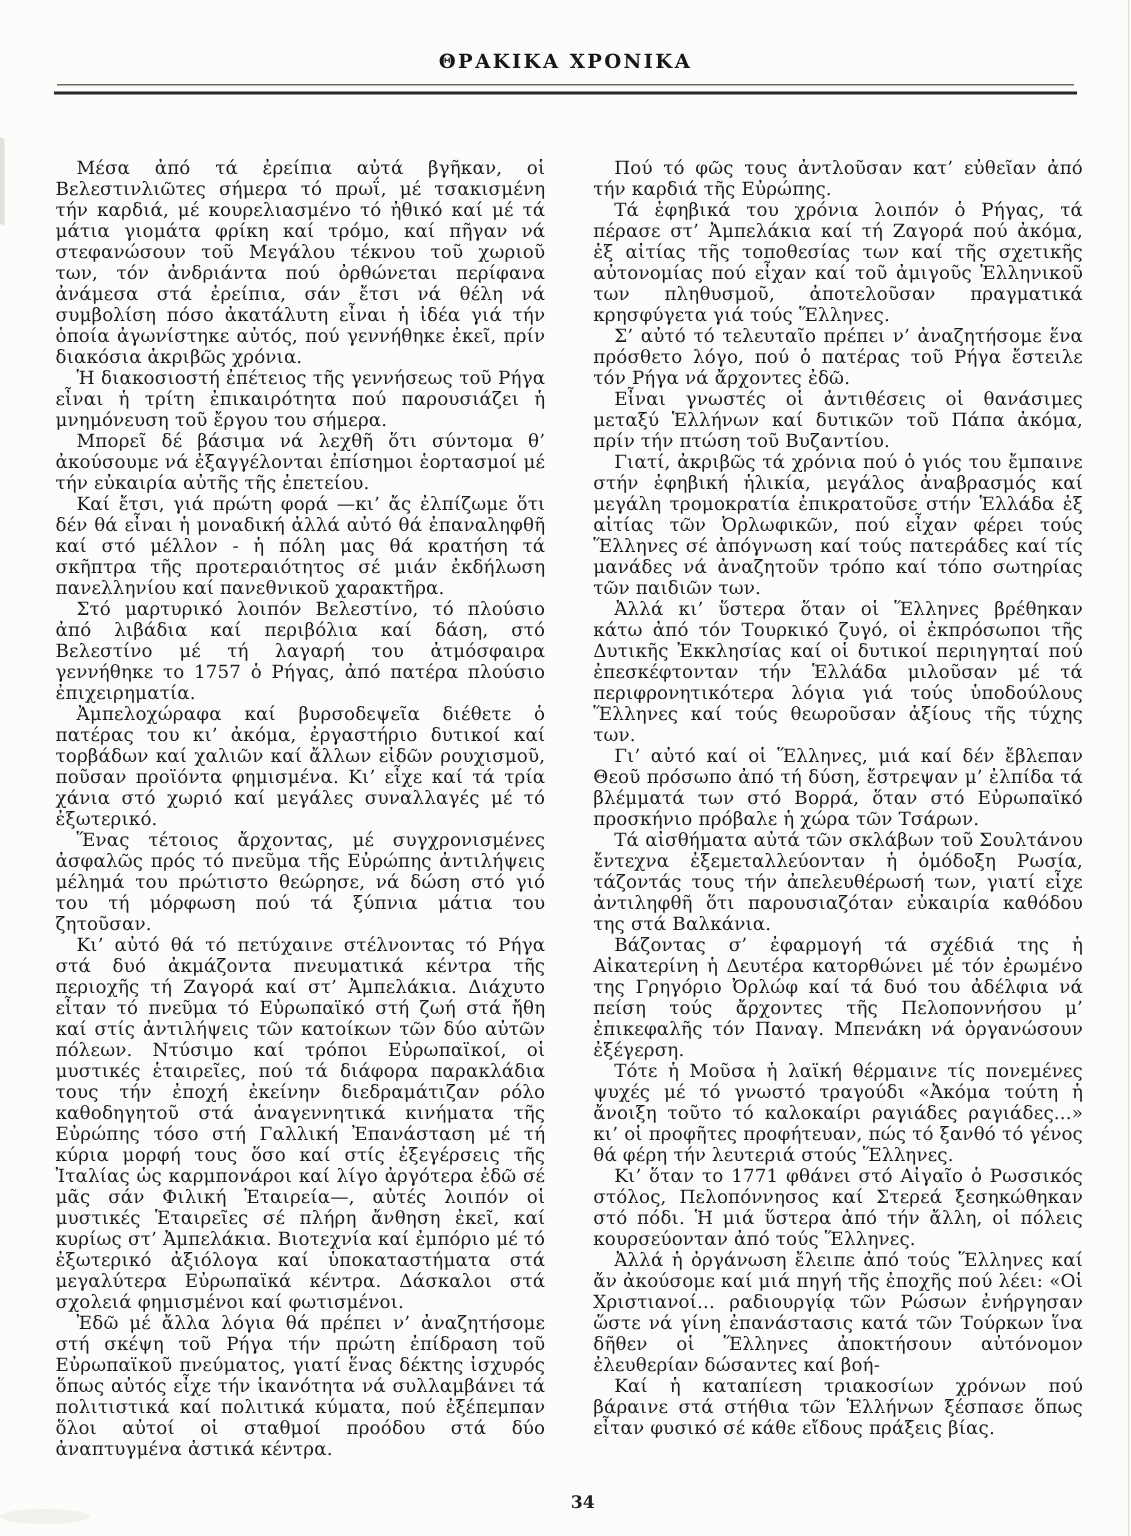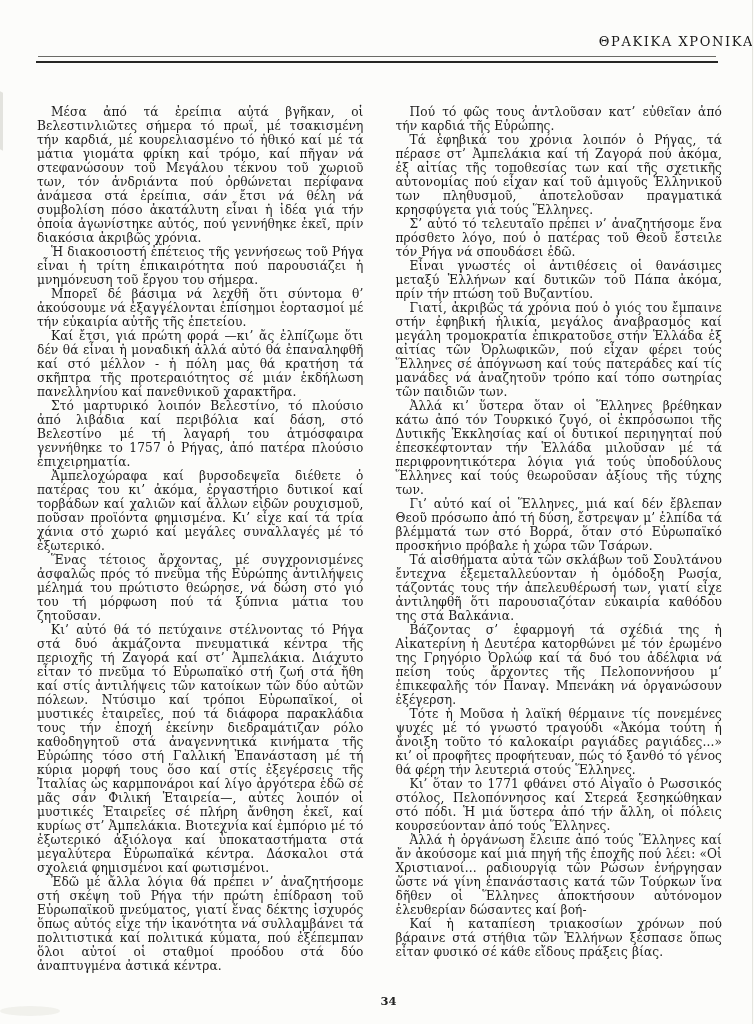--- a/index.html
+++ b/index.html
@@ -11,24 +11,24 @@
     position: relative;
     width: 754px;
     height: 1024px;
     background: #fcfcfa;
     color: #1c1c1c;
     font-family: "DejaVu Serif", serif;
     overflow: hidden;
     box-sizing: border-box;
   }
   .running-head {
-    text-align: right;
+    text-align: center;
     padding-top: 34px;
     font-size: 13px;
-    font-weight: normal;
+    font-weight: bold;
     letter-spacing: 1.6px;
     color: #181818;
   }
   .rule-thin {
     height: 1px;
     background: #6a6a66;
     margin: 7px 38px 0 38px;
   }
   .rule-thick {
     height: 2px;
@@ -114,21 +114,21 @@
         <p class="para">Καί ἔτσι, γιά πρώτη φορά —κι’ ἄς ἐλπίζωμε ὅτι δέν θά εἶναι ἡ μοναδική ἀλλά αὐτό θά ἐπαναληφθῆ καί στό μέλλον - ἡ πόλη μας θά κρατήση τά σκῆπτρα τῆς προτεραιότητος σέ μιάν ἐκδήλωση πανελληνίου καί πανεθνικοῦ χαρακτῆρα.</p>
         <p class="para">Στό μαρτυρικό λοιπόν Βελεστίνο, τό πλούσιο ἀπό λιβάδια καί περιβόλια καί δάση, στό Βελεστίνο μέ τή λαγαρή του ἀτμόσφαιρα γεννήθηκε το 1757 ὁ Ρήγας, ἀπό πατέρα πλούσιο ἐπιχειρηματία.</p>
         <p class="para">Ἀμπελοχώραφα καί βυρσοδεψεῖα διέθετε ὁ πατέρας του κι’ ἀκόμα, ἐργαστήριο δυτικοί καί τορβάδων καί χαλιῶν καί ἄλλων εἰδῶν ρουχισμοῦ, ποῦσαν προϊόντα φημισμένα. Κι’ εἶχε καί τά τρία χάνια στό χωριό καί μεγάλες συναλλαγές μέ τό ἐξωτερικό.</p>
         <p class="para">Ἕνας τέτοιος ἄρχοντας, μέ συγχρονισμένες ἀσφαλῶς πρός τό πνεῦμα τῆς Εὐρώπης ἀντιλήψεις μέλημά του πρώτιστο θεώρησε, νά δώση στό γιό του τή μόρφωση πού τά ξύπνια μάτια του ζητοῦσαν.</p>
         <p class="para">Κι’ αὐτό θά τό πετύχαινε στέλνοντας τό Ρήγα στά δυό ἀκμάζοντα πνευματικά κέντρα τῆς περιοχῆς τή Ζαγορά καί στ’ Ἀμπελάκια. Διάχυτο εἶταν τό πνεῦμα τό Εὐρωπαϊκό στή ζωή στά ἤθη καί στίς ἀντιλήψεις τῶν κατοίκων τῶν δύο αὐτῶν πόλεων. Ντύσιμο καί τρόποι Εὐρωπαϊκοί, οἱ μυστικές ἑταιρεῖες, πού τά διάφορα παρακλάδια τους τήν ἐποχή ἐκείνην διεδραμάτιζαν ρόλο καθοδηγητοῦ στά ἀναγεννητικά κινήματα τῆς Εὐρώπης τόσο στή Γαλλική Ἐπανάσταση μέ τή κύρια μορφή τους ὅσο καί στίς ἐξεγέρσεις τῆς Ἰταλίας ὡς καρμπονάροι καί λίγο ἀργότερα ἐδῶ σέ μᾶς σάν Φιλική Ἑταιρεία—, αὐτές λοιπόν οἱ μυστικές Ἑταιρεῖες σέ πλήρη ἄνθηση ἐκεῖ, καί κυρίως στ’ Ἀμπελάκια. Βιοτεχνία καί ἐμπόριο μέ τό ἐξωτερικό ἀξιόλογα καί ὑποκαταστήματα στά μεγαλύτερα Εὐρωπαϊκά κέντρα. Δάσκαλοι στά σχολειά φημισμένοι καί φωτισμένοι.</p>
         <p class="para">Ἐδῶ μέ ἄλλα λόγια θά πρέπει ν’ ἀναζητήσομε στή σκέψη τοῦ Ρήγα τήν πρώτη ἐπίδραση τοῦ Εὐρωπαϊκοῦ πνεύματος, γιατί ἕνας δέκτης ἰσχυρός ὅπως αὐτός εἶχε τήν ἱκανότητα νά συλλαμβάνει τά πολιτιστικά καί πολιτικά κύματα, πού ἐξέπεμπαν ὅλοι αὐτοί οἱ σταθμοί προόδου στά δύο ἀναπτυγμένα ἀστικά κέντρα.</p>
       </div>
     <div class="col">
         <p class="para">Πού τό φῶς τους ἀντλοῦσαν κατ’ εὐθεῖαν ἀπό τήν καρδιά τῆς Εὐρώπης.</p>
         <p class="para">Τά ἐφηβικά του χρόνια λοιπόν ὁ Ρήγας, τά πέρασε στ’ Ἀμπελάκια καί τή Ζαγορά πού ἀκόμα, ἐξ αἰτίας τῆς τοποθεσίας των καί τῆς σχετικῆς αὐτονομίας πού εἶχαν καί τοῦ ἀμιγοῦς Ἑλληνικοῦ των πληθυσμοῦ, ἀποτελοῦσαν πραγματικά κρησφύγετα γιά τούς Ἕλληνες.</p>
-        <p class="para">Σ’ αὐτό τό τελευταῖο πρέπει ν’ ἀναζητήσομε ἕνα πρόσθετο λόγο, πού ὁ πατέρας τοῦ Θεοῦ ἔστειλε τόν Ρήγα νά σπουδάσει ἐδῶ.</p>
+        <p class="para">Σ’ αὐτό τό τελευταῖο πρέπει ν’ ἀναζητήσομε ἕνα πρόσθετο λόγο, πού ὁ πατέρας τοῦ Ρήγα ἔστειλε τόν Ρήγα νά ἄρχοντες ἐδῶ.</p>
         <p class="para">Εἶναι γνωστές οἱ ἀντιθέσεις οἱ θανάσιμες μεταξύ Ἑλλήνων καί δυτικῶν τοῦ Πάπα ἀκόμα, πρίν τήν πτώση τοῦ Βυζαντίου.</p>
         <p class="para">Γιατί, ἀκριβῶς τά χρόνια πού ὁ γιός του ἔμπαινε στήν ἐφηβική ἡλικία, μεγάλος ἀναβρασμός καί μεγάλη τρομοκρατία ἐπικρατοῦσε στήν Ἑλλάδα ἐξ αἰτίας τῶν Ὀρλωφικῶν, πού εἶχαν φέρει τούς Ἕλληνες σέ ἀπόγνωση καί τούς πατεράδες καί τίς μανάδες νά ἀναζητοῦν τρόπο καί τόπο σωτηρίας τῶν παιδιῶν των.</p>
         <p class="para">Ἀλλά κι’ ὕστερα ὅταν οἱ Ἕλληνες βρέθηκαν κάτω ἀπό τόν Τουρκικό ζυγό, οἱ ἐκπρόσωποι τῆς Δυτικῆς Ἐκκλησίας καί οἱ δυτικοί περιηγηταί πού ἐπεσκέφτονταν τήν Ἑλλάδα μιλοῦσαν μέ τά περιφρονητικότερα λόγια γιά τούς ὑποδούλους Ἕλληνες καί τούς θεωροῦσαν ἀξίους τῆς τύχης των.</p>
         <p class="para">Γι’ αὐτό καί οἱ Ἕλληνες, μιά καί δέν ἔβλεπαν Θεοῦ πρόσωπο ἀπό τή δύση, ἔστρεψαν μ’ ἐλπίδα τά βλέμματά των στό Βορρά, ὅταν στό Εὐρωπαϊκό προσκήνιο πρόβαλε ἡ χώρα τῶν Τσάρων.</p>
         <p class="para">Τά αἰσθήματα αὐτά τῶν σκλάβων τοῦ Σουλτάνου ἔντεχνα ἐξεμεταλλεύονταν ἡ ὁμόδοξη Ρωσία, τάζοντάς τους τήν ἀπελευθέρωσή των, γιατί εἶχε ἀντιληφθῆ ὅτι παρουσιαζόταν εὐκαιρία καθόδου της στά Βαλκάνια.</p>
         <p class="para">Βάζοντας σ’ ἐφαρμογή τά σχέδιά της ἡ Αἰκατερίνη ἡ Δευτέρα κατορθώνει μέ τόν ἐρωμένο της Γρηγόριο Ὀρλώφ καί τά δυό του ἀδέλφια νά πείση τούς ἄρχοντες τῆς Πελοποννήσου μ’ ἐπικεφαλῆς τόν Παναγ. Μπενάκη νά ὀργανώσουν ἐξέγερση.</p>
         <p class="para">Τότε ἡ Μοῦσα ἡ λαϊκή θέρμαινε τίς πονεμένες ψυχές μέ τό γνωστό τραγούδι «Ἀκόμα τούτη ἡ ἄνοιξη τοῦτο τό καλοκαίρι ραγιάδες ραγιάδες...» κι’ οἱ προφῆτες προφήτευαν, πώς τό ξανθό τό γένος θά φέρη τήν λευτεριά στούς Ἕλληνες.</p>
         <p class="para">Κι’ ὅταν το 1771 φθάνει στό Αἰγαῖο ὁ Ρωσσικός στόλος, Πελοπόννησος καί Στερεά ξεσηκώθηκαν στό πόδι. Ἡ μιά ὕστερα ἀπό τήν ἄλλη, οἱ πόλεις κουρσεύονταν ἀπό τούς Ἕλληνες.</p>
         <p class="para">Ἀλλά ἡ ὀργάνωση ἔλειπε ἀπό τούς Ἕλληνες καί ἄν ἀκούσομε καί μιά πηγή τῆς ἐποχῆς πού λέει: «Οἱ Χριστιανοί... ραδιουργίᾳ τῶν Ρώσων ἐνήργησαν ὥστε νά γίνη ἐπανάστασις κατά τῶν Τούρκων ἵνα δῆθεν οἱ Ἕλληνες ἀποκτήσουν αὐτόνομον ἐλευθερίαν δώσαντες καί βοή-</p>
         <p class="para">Καί ἡ καταπίεση τριακοσίων χρόνων πού βάραινε στά στήθια τῶν Ἑλλήνων ξέσπασε ὅπως εἶταν φυσικό σέ κάθε εἴδους πράξεις βίας.</p>

